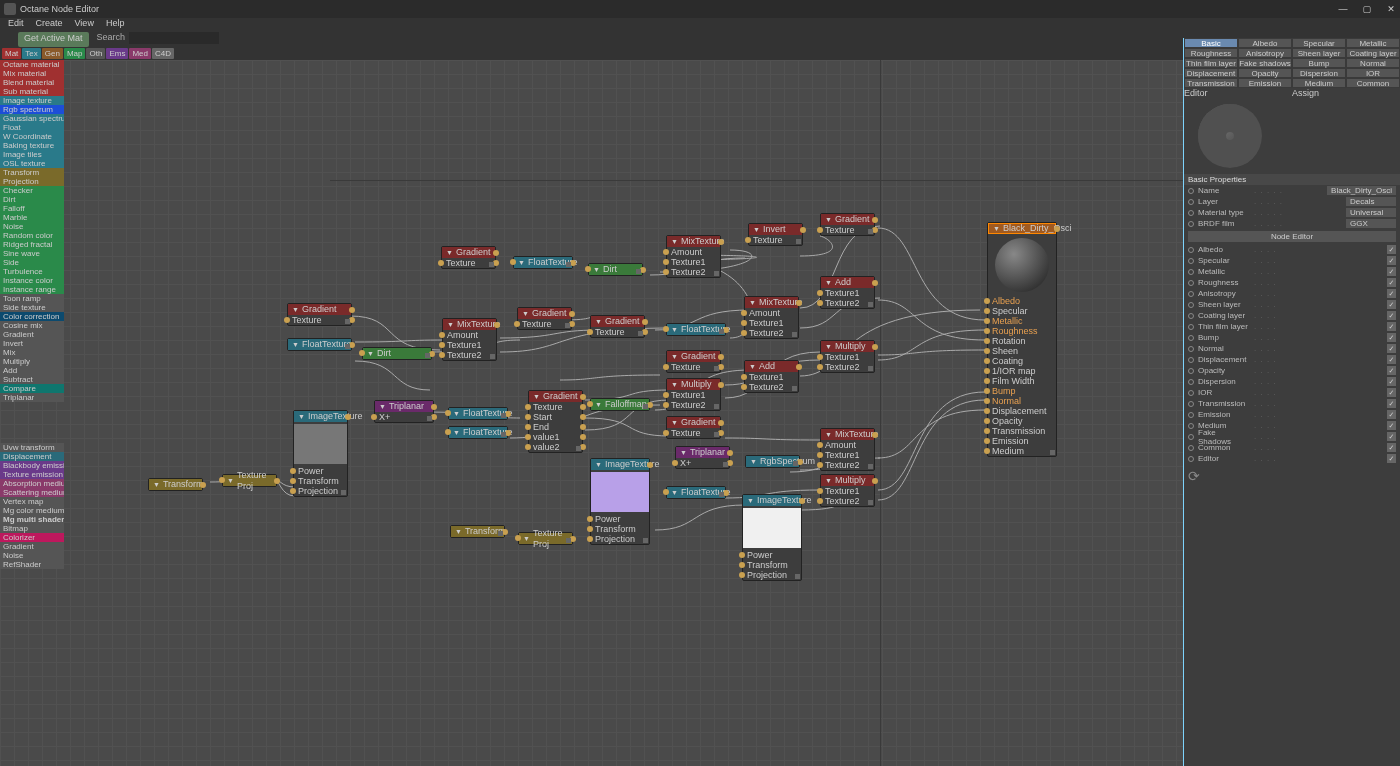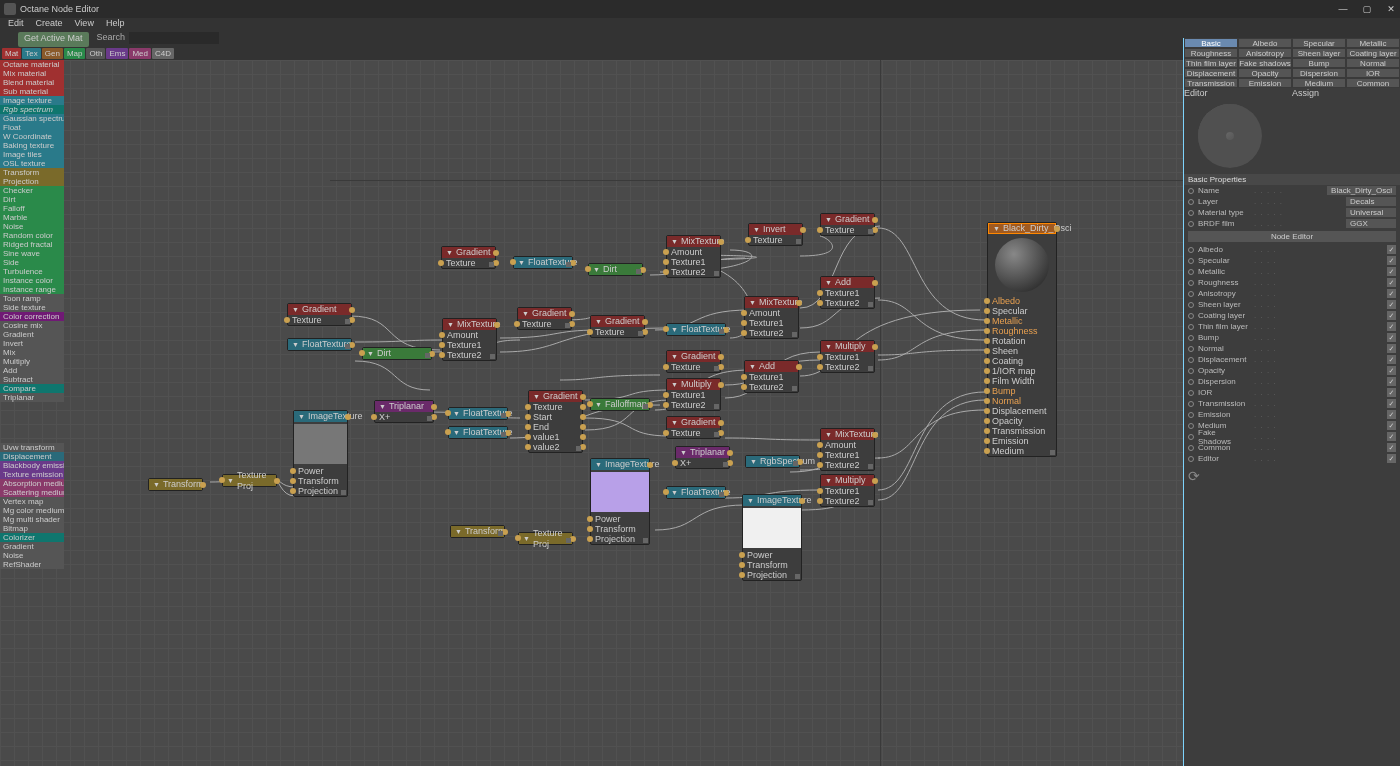--- a/index.html
+++ b/index.html
@@ -554,21 +554,21 @@
       <div class="resize"></div>
   </div>
 </div>
 
 <div class="sidebar" id="sidebar">
     <div class="item" style="background: rgb(160, 48, 48);">Octane material</div>
     <div class="item" style="background: rgb(160, 48, 48);">Mix material</div>
     <div class="item" style="background: rgb(160, 48, 48);">Blend material</div>
     <div class="item" style="background: rgb(160, 48, 48);">Sub material</div>
     <div class="item" style="background: rgb(42, 122, 138);">Image texture</div>
-    <div class="item" style="background: #0f766e; font-style: italic;">Rgb spectrum</div>
+    <div class="item" style="background: #1d4ed8;">Rgb spectrum</div>
     <div class="item" style="background: rgb(42, 122, 138);">Gaussian spectrum</div>
     <div class="item" style="background: rgb(42, 122, 138);">Float</div>
     <div class="item" style="background: rgb(42, 122, 138);">W Coordinate</div>
     <div class="item" style="background: rgb(42, 122, 138);">Baking texture</div>
     <div class="item" style="background: rgb(42, 122, 138);">Image tiles</div>
     <div class="item" style="background: rgb(42, 122, 138);">OSL texture</div>
     <div class="item" style="background: rgb(122, 106, 42);">Transform</div>
     <div class="item" style="background: rgb(122, 106, 42);">Projection</div>
     <div class="item" style="background: rgb(42, 138, 74);">Checker</div>
     <div class="item" style="background: rgb(42, 138, 74);">Dirt</div>
@@ -577,41 +577,41 @@
     <div class="item" style="background: rgb(42, 138, 74);">Noise</div>
     <div class="item" style="background: rgb(42, 138, 74);">Random color</div>
     <div class="item" style="background: rgb(42, 138, 74);">Ridged fractal</div>
     <div class="item" style="background: rgb(42, 138, 74);">Sine wave</div>
     <div class="item" style="background: rgb(42, 138, 74);">Side</div>
     <div class="item" style="background: rgb(42, 138, 74);">Turbulence</div>
     <div class="item" style="background: rgb(42, 138, 74);">Instance color</div>
     <div class="item" style="background: rgb(42, 138, 74);">Instance range</div>
     <div class="item" style="background: rgb(85, 85, 85);">Toon ramp</div>
     <div class="item" style="background: rgb(85, 85, 85);">Side texture</div>
-    <div class="item" style="background: #701a75;">Color correction</div>
+    <div class="item" style="background: #0c4a6e;">Color correction</div>
     <div class="item" style="background: rgb(85, 85, 85);">Cosine mix</div>
     <div class="item" style="background: rgb(85, 85, 85);">Gradient</div>
     <div class="item" style="background: rgb(85, 85, 85);">Invert</div>
     <div class="item" style="background: rgb(85, 85, 85);">Mix</div>
     <div class="item" style="background: rgb(85, 85, 85);">Multiply</div>
     <div class="item" style="background: rgb(85, 85, 85);">Add</div>
     <div class="item" style="background: rgb(85, 85, 85);">Subtract</div>
     <div class="item" style="background: #0f766e;">Compare</div>
     <div class="item" style="background: rgb(85, 85, 85);">Triplanar</div>
     <div class="item" style="background: rgb(85, 85, 85); margin-top: 41px;">Uvw transform</div>
     <div class="item" style="background: rgb(42, 106, 122);">Displacement</div>
     <div class="item" style="background: rgb(106, 58, 138);">Blackbody emission</div>
     <div class="item" style="background: rgb(106, 58, 138);">Texture emission</div>
     <div class="item" style="background: rgb(138, 58, 106);">Absorption medium</div>
     <div class="item" style="background: rgb(138, 58, 106);">Scattering medium</div>
     <div class="item" style="background: rgb(85, 85, 85);">Vertex map</div>
     <div class="item" style="background: rgb(85, 85, 85);">Mg color medium</div>
-    <div class="item" style="background: rgb(85, 85, 85);">Mg multi shader</div>
+    <div class="item" style="background: rgb(85, 85, 85); font-weight: bold;">Mg multi shader</div>
     <div class="item" style="background: rgb(85, 85, 85);">Bitmap</div>
-    <div class="item" style="background: #0f766e;">Colorizer</div>
+    <div class="item" style="background: #be185d;">Colorizer</div>
     <div class="item" style="background: rgb(85, 85, 85);">Gradient</div>
     <div class="item" style="background: rgb(85, 85, 85);">Noise</div>
     <div class="item" style="background: rgb(85, 85, 85);">RefShader</div>
   </div>
 
 <div class="right-panel">
   <div class="tab-grid" id="tabs">
       <div class="tab active">Basic</div>
       <div class="tab">Albedo</div>
       <div class="tab">Specular</div>

